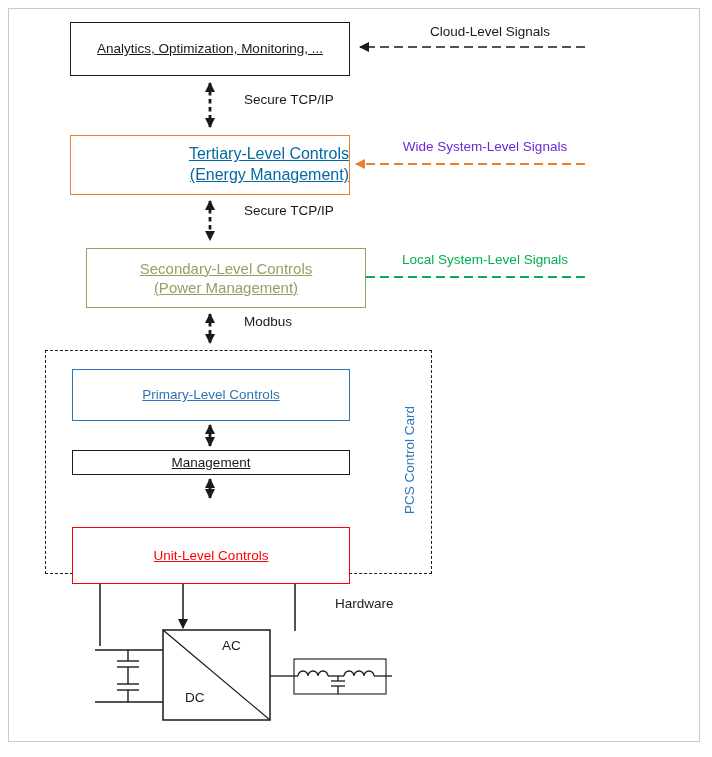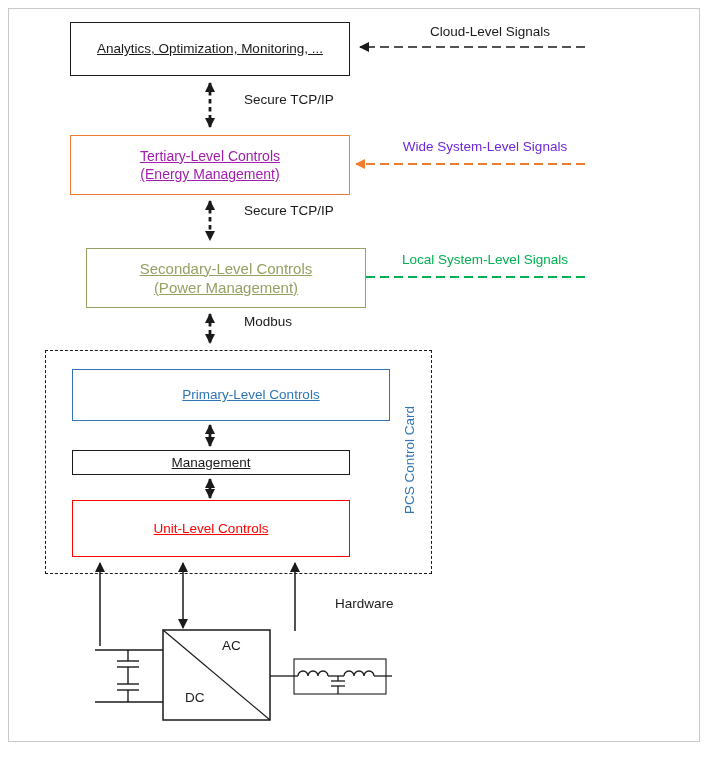--- a/index.html
+++ b/index.html
@@ -7,26 +7,26 @@
     position:relative;width:712px;height:757px;background:#ffffff;overflow:hidden;
     font-family:"Liberation Sans", sans-serif;color:#1a1a1a;
   }
   #frame{position:absolute;left:8px;top:8px;width:690px;height:732px;border:1px solid #c9c9c9;}
   svg{position:absolute;left:0;top:0;}
   .node{
     position:absolute;display:flex;flex-direction:column;align-items:center;justify-content:center;
     text-align:center;background:#ffffff;line-height:1.3;text-decoration:underline;
   }
   #box-analytics{left:70px;top:22px;width:278px;height:52px;border:1.6px solid #1a1a1a;font-size:13.5px;}
-  #box-tertiary {left:70px;top:135px;width:278px;height:58px;border:1.6px solid #ED7D31;color:#a21caf;font-size:14px;}
+  #box-tertiary {left:70px;top:135px;width:278px;height:58px;border:1.6px solid #ED7D31;color:#0369a1;font-size:16px;align-items:flex-end;}
   #box-secondary{left:70px;top:248px;width:278px;height:58px;border:1.6px solid #94A163;color:#94A163;font-size:15px;margin-left:16px;}
   #pcs-container{position:absolute;left:45px;top:350px;width:385px;height:222px;border:1.8px dashed #1a1a1a;}
-  #box-primary  {left:72px;top:369px;width:276px;height:50px;border:1.6px solid #2E75B6;color:#2E75B6;font-size:13.5px;padding-left:40px;}
+  #box-primary  {left:72px;top:369px;width:276px;height:50px;border:1.6px solid #2E75B6;color:#2E75B6;font-size:13.5px;}
   #box-interface{left:72px;top:450px;width:276px;height:23px;border:1.5px solid #1a1a1a;font-size:13.5px;}
-  #box-unit     {left:72px;top:500px;width:276px;height:55px;border:1.6px solid #FF0000;color:#FF0000;font-size:13.5px;}
+  #box-unit     {left:72px;top:527px;width:276px;height:55px;border:1.6px solid #FF0000;color:#FF0000;font-size:13.5px;}
   .lbl{position:absolute;font-size:13.5px;white-space:nowrap;}
   #lbl-cloud  {left:400px;top:24px;width:180px;text-align:center;}
   #lbl-tcpip1 {left:244px;top:92px;}
   #lbl-wide   {left:385px;top:139px;width:200px;text-align:center;color:#6d28d9;}
   #lbl-tcpip2 {left:244px;top:203px;}
   #lbl-local  {left:385px;top:252px;width:200px;text-align:center;color:#00B050;}
   #lbl-modbus {left:244px;top:314px;}
   #lbl-pcs{
     left:398px;top:382px;width:22px;height:155px;color:#2E75B6;
     writing-mode:vertical-rl;transform:rotate(180deg);

